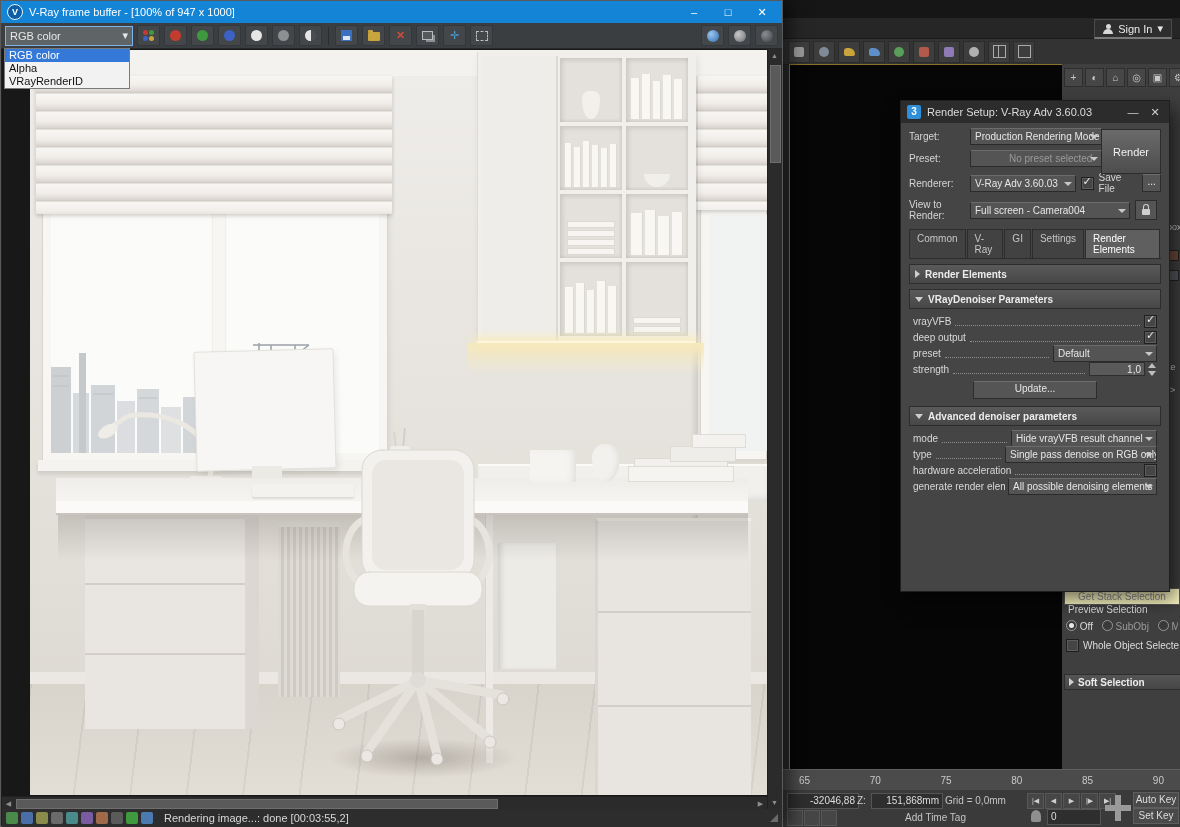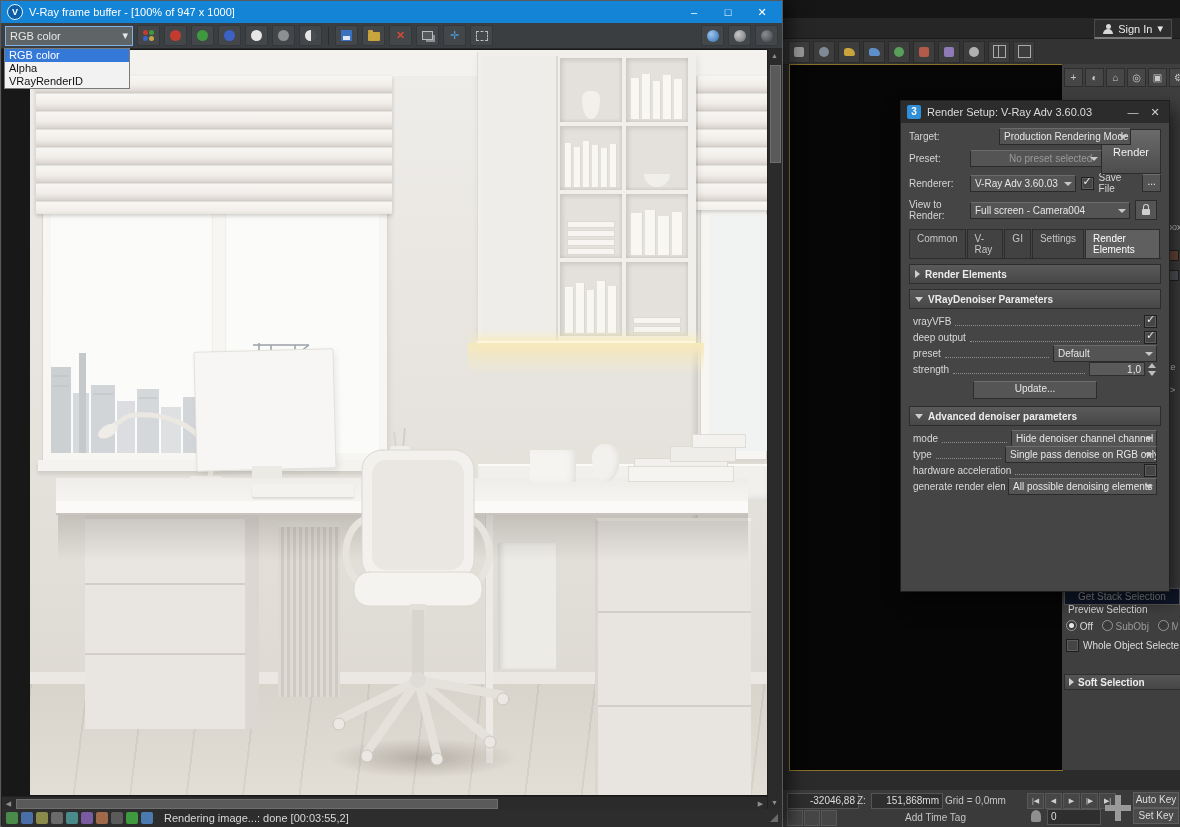--- a/index.html
+++ b/index.html
@@ -12,21 +12,21 @@
   .person{width:10px;height:10px;position:relative;}
   .person:before{content:"";position:absolute;left:2.5px;top:0;width:5px;height:5px;border-radius:50%;background:#d8d8d8;}
   .person:after{content:"";position:absolute;left:0;top:5px;width:10px;height:5px;border-radius:5px 5px 0 0;background:#d8d8d8;}
   .main-toolbar{position:absolute;left:783px;top:39px;width:397px;height:25px;background:#333333;border-bottom:1px solid #222;display:flex;align-items:center;gap:3px;padding-left:5px;}
   .mt-icon{width:20px;height:20px;background:#3d3d3d;border:1px solid #2b2b2b;display:flex;align-items:center;justify-content:center;}
   .mt-icon span{display:block;}
   .viewport{position:absolute;left:789px;top:64px;width:272px;height:705px;background:#060606;border:1px solid #8a7326;}
   .cmd-panel{position:absolute;left:1062px;top:64px;width:118px;height:706px;background:#3f3f3f;font-size:10px;}
   .cmd-tabs{position:absolute;left:2px;top:4px;display:flex;gap:2px;}
   .cmd-tab{width:17px;height:17px;background:#474747;border:1px solid #2e2e2e;color:#c9c9c9;font-size:10px;display:flex;align-items:center;justify-content:center;}
-  .pnl-btn{position:absolute;left:2px;width:114px;height:15px;background:#0f172a;border:1px solid #585858;color:#8a8a8a;font-size:10px;text-align:center;line-height:15px;overflow:hidden;white-space:nowrap;}
+  .pnl-btn{position:absolute;left:2px;width:114px;height:15px;background:#fef9c3;border:1px solid #585858;color:#8a8a8a;font-size:10px;text-align:center;line-height:15px;overflow:hidden;white-space:nowrap;}
   .pnl-label{position:absolute;left:6px;color:#dcdcdc;white-space:nowrap;}
   .radio{width:9px;height:9px;border-radius:50%;border:1px solid #999;background:#3a3a3a;display:inline-block;position:relative;vertical-align:-1px;}
   .radio.sel:after{content:"";position:absolute;left:2px;top:2px;width:5px;height:5px;border-radius:50%;background:#e8e8e8;}
   .roll-mini{position:absolute;left:2px;width:136px;height:16px;background:linear-gradient(#555,#464646);border:1px solid #2e2e2e;color:#ececec;font-weight:bold;display:flex;align-items:center;gap:4px;padding:0 4px;box-sizing:border-box;}
   .tri-r{width:0;height:0;border-left:5px solid #cfcfcf;border-top:4px solid transparent;border-bottom:4px solid transparent;}
   .tri-d{width:0;height:0;border-top:5px solid #cfcfcf;border-left:4px solid transparent;border-right:4px solid transparent;}
   .frag{position:absolute;color:#c9c9c9;font-size:9px;}
   
   .timeline{position:absolute;left:783px;top:769px;width:397px;height:21px;background:#4b4b4b;border-top:1px solid #5f5f5f;display:flex;align-items:center;}
   .ticks{flex:1;display:flex;justify-content:space-between;padding:0 16px;color:#c9c9c9;font-size:10px;}
@@ -188,20 +188,30 @@
     <div class="abs" style="left:4px;top:575px;width:114px;display:flex;gap:4px;align-items:center;white-space:nowrap;overflow:hidden;color:#dcdcdc;">
       <span class="cb"></span>
       <span>Whole Object Selecte</span>
     </div>
     <div class="roll-mini" style="top:610px;">
       <span class="tri-r"></span>
       <span>Soft Selection</span>
     </div>
   </div>
 
+  <div class="timeline">
+    <div class="ticks">
+      <span>65</span>
+      <span>70</span>
+      <span>75</span>
+      <span>80</span>
+      <span>85</span>
+      <span>90</span>
+    </div>
+  </div>
 
   <div class="bstatus">
     <div class="nf" style="left:4px;top:3px;width:64px;">-32046,88</div>
     <span class="abs" style="left:74px;top:5px;color:#cfcfcf;">Z:</span>
     <div class="nf" style="left:88px;top:3px;width:64px;">151,868mm</div>
     <span class="abs" style="left:162px;top:5px;color:#c4c4c4;">Grid = 0,0mm</span>
     <div class="abs" style="left:244px;top:3px;display:flex;gap:1px;">
       <span class="tbtn">|◀</span>
       <span class="tbtn">◀</span>
       <span class="tbtn">▶</span>
@@ -222,21 +232,21 @@
   <div class="dlg">
     <div class="dlg-title">
       <span class="dlg-logo">3</span>
       <span style="flex:1;">Render Setup: V-Ray Adv 3.60.03</span>
       <span class="dlg-ctl">—</span>
       <span class="dlg-ctl">✕</span>
     </div>
     <div class="render-btn">Render</div>
     <div class="drow">
       <span class="dlabel">Target:</span>
-      <div class="dcombo" style="width:132px;margin-left:29px;">
+      <div class="dcombo" style="width:132px;">
           <span>Production Rendering Mode</span>
         </div>
     </div>
     <div class="drow">
       <span class="dlabel">Preset:</span>
       <div class="dcombo grey" style="width:132px;padding-left:38px;">
           <span>No preset selected</span>
         </div>
     </div>
     <div class="drow">
@@ -305,21 +315,21 @@
     </div>
     <div class="roll">
       <span class="tri-d"></span>
       <span>Advanced denoiser parameters</span>
     </div>
     <div style="padding:4px 0;">
       <div class="prow">
         <span>mode</span>
         <span class="lead"></span>
         <div class="dcombo" style="width:146px;">
-            <span>Hide denoiser channel channel</span>
+            <span>Hide vrayVFB result channel</span>
           </div>
       </div>
       <div class="prow">
         <span>type</span>
         <span class="lead"></span>
         <div class="dcombo" style="width:152px;">
             <span>Single pass denoise on RGB only</span>
           </div>
       </div>
       <div class="prow">

